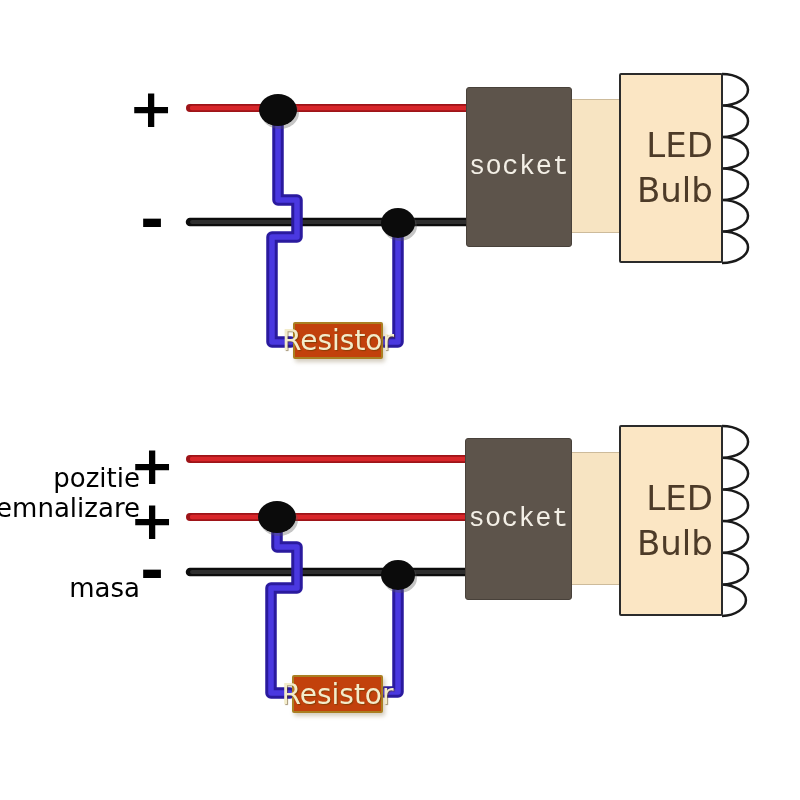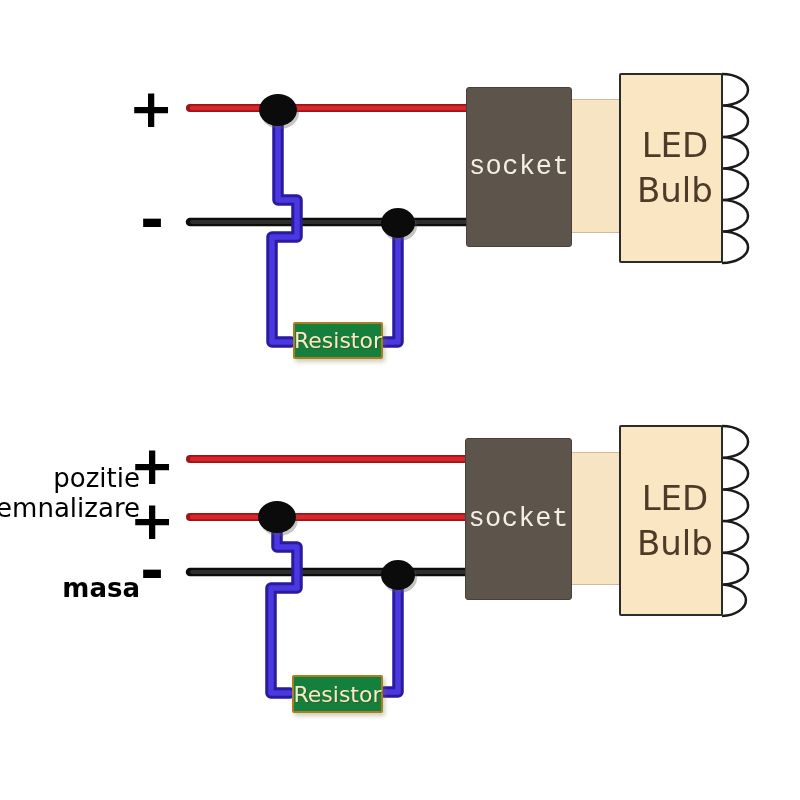--- a/index.html
+++ b/index.html
@@ -6,23 +6,23 @@
   body{width:800px;height:800px;font-family:"DejaVu Sans","Liberation Sans",sans-serif;}
   .canvas{position:relative;width:800px;height:800px;background:#ffffff;overflow:hidden;}
   svg.wires{position:absolute;left:0;top:0;z-index:1;}
 
   .box{position:absolute;box-sizing:border-box;display:flex;align-items:center;justify-content:center;}
   .socket{background:#5d544b;border:1px solid #48413a;border-radius:3px;color:#f3efe6;
           font-size:27px;z-index:3;letter-spacing:0.5px;font-family:Liberation Mono, monospace;}
   .connector{background:#f7e4c2;border:1px solid #cdbb9b;z-index:2;}
   .led{background:#fbe6c4;border:2px solid #2b2b2b;border-radius:2px;z-index:3;
        color:#4d3b28;font-size:34px;line-height:1.32;justify-content:flex-start;padding-left:16px;}
-  .led .led-text{text-align:center;}
-  .resistor{background:#15803d;border:2px solid #aa7f22;border-radius:2px;color:#f3ecca;
-            font-size:22px;z-index:4;text-shadow:1px 1px 1px rgba(90,60,0,0.55);
+  .led .led-text{text-align:right;}
+  .resistor{background:#c2410c;border:2px solid #aa7f22;border-radius:2px;color:#f3ecca;
+            font-size:28px;z-index:4;text-shadow:1px 1px 1px rgba(90,60,0,0.55);
             box-shadow:2px 3px 4px rgba(130,110,70,0.35);}
   .sign{position:absolute;z-index:2;color:#000;font-weight:bold;display:flex;
         align-items:center;justify-content:center;width:46px;height:54px;}
   .sign.plus{font-size:54px;}
   .sign.minus{font-size:58px;}
   .wire-name{position:absolute;right:660px;z-index:2;color:#000;font-size:26px;
              white-space:nowrap;line-height:26px;height:26px;}
 </style>
 </head>
 <body>
@@ -113,21 +113,21 @@
   <div class="box resistor" style="left:293px;top:322px;width:90px;height:37px;">
     <span>Resistor</span>
   </div>
 
   <div class="wire-name" style="top:465px;">pozitie</div>
   <div class="sign plus" style="left:129px;top:438px;">+</div>
 
   <div class="wire-name" style="top:495px;">semnalizare</div>
   <div class="sign plus" style="left:129px;top:493px;">+</div>
 
-  <div class="wire-name" style="top:575px;font-weight:bold;">masa</div>
+  <div class="wire-name" style="top:575px;">masa</div>
   <div class="sign minus" style="left:129px;top:544px;">-</div>
 
   <div class="box socket" style="left:465px;top:438px;width:107px;height:162px;">
     <span>socket</span>
   </div>
   <div class="box connector" style="left:571px;top:452px;width:50px;height:133px;"></div>
   <div class="box led" style="left:619px;top:425px;width:104px;height:191px;">
     <div class="led-text">
       <div>LED</div>
       <div>Bulb</div>

